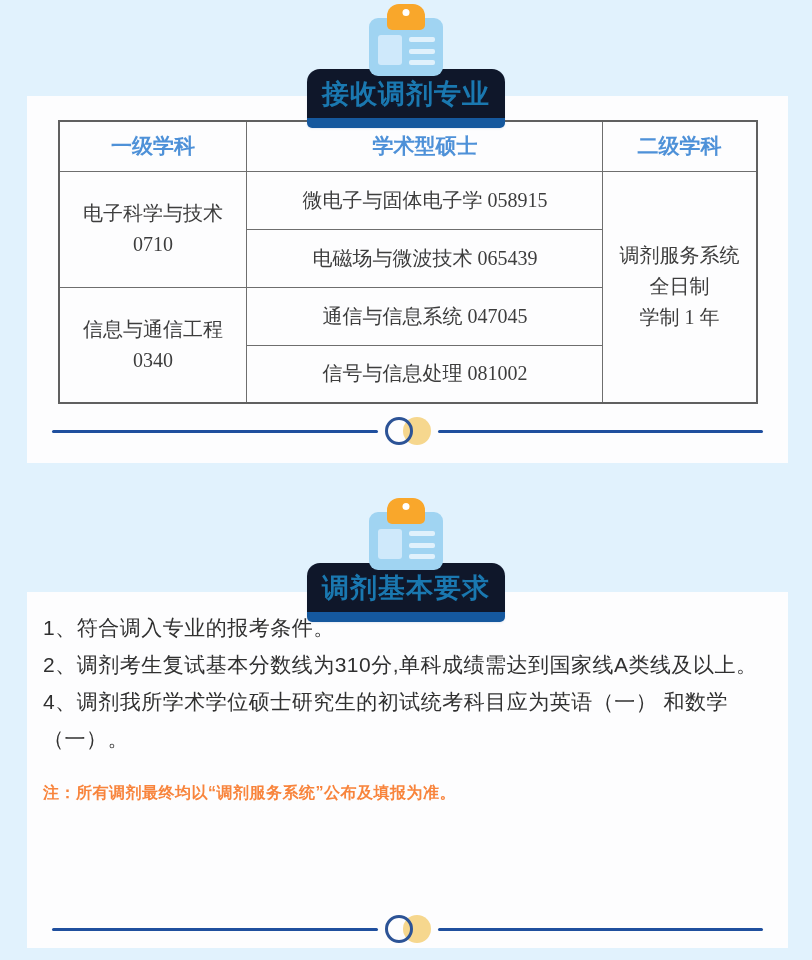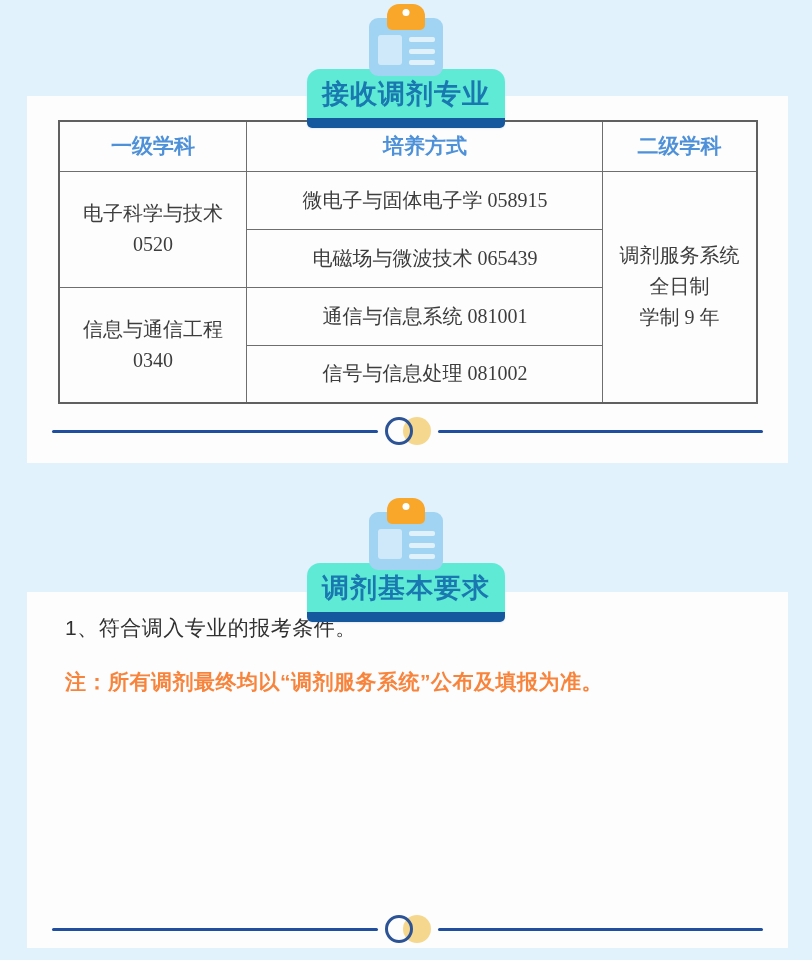--- a/index.html
+++ b/index.html
@@ -29,21 +29,21 @@
   .clip::after{content:"";position:absolute;left:50%;top:5px;transform:translateX(-50%);
         width:7px;height:7px;border-radius:50%;background:#ffffff;}
   .board{position:absolute;left:50%;top:14px;transform:translateX(-50%);
         width:74px;height:58px;background:var(--board-blue);border-radius:9px;
         display:flex;gap:7px;padding:17px 8px 9px 9px;}
   .board .photo{width:24px;height:30px;background:#cfe9fb;border-radius:3px;flex:none;}
   .board .lines{flex:1;display:flex;flex-direction:column;justify-content:space-between;padding:2px 0;}
   .board .lines i{display:block;height:5px;border-radius:2px;background:#e0f1fc;}
   .badge-box{border-radius:13px 13px 5px 5px;overflow:hidden;
         box-shadow:0 1px 2px rgba(30,80,160,0.10);}
-  .badge-label{background:#5eead4;padding:7px 15px 6px;
+  .badge-label{background:#0f172a;padding:7px 15px 6px;
         font-size:27px;font-weight:bold;letter-spacing:1px;color:var(--badge-title);}
   .badge-bar{height:10px;background:var(--badge-bar);}
 
   
   table.majors{width:700px;margin:24px auto 0;border-collapse:collapse;table-layout:fixed;
         border:2px solid #606060;
         font-family:"Liberation Serif","DejaVu Serif",serif;color:#3d3d3d;}
   table.majors th,table.majors td{border:1px solid #6e6e6e;text-align:center;vertical-align:middle;}
   table.majors th{height:50px;font-size:21px;font-weight:bold;color:var(--th-blue);}
   table.majors td{height:58px;font-size:20px;line-height:1.55;}
@@ -53,23 +53,23 @@
   .card1 .divider{top:320px;}
   .card2 .divider{top:322px;}
   .divider .line{flex:1;height:3px;border-radius:2px;background:var(--navy);}
   .orn{position:relative;width:46px;height:30px;margin:0 7px;flex:none;}
   .orn .gold{position:absolute;right:0;top:1px;width:28px;height:28px;border-radius:50%;
         background:var(--gold);}
   .orn .ring{position:absolute;left:0;top:1px;width:28px;height:28px;border-radius:50%;
         border:3px solid var(--ring);background:transparent;}
 
   
-  .req-wrap{padding:17px 38px 0;}
+  .req-wrap{padding:17px 16px 0;}
   .req-item{font-size:21px;line-height:37px;color:#303030;letter-spacing:0.5px;}
-  .note{margin-top:21px;font-size:21px;line-height:30px;font-weight:bold;
+  .note{margin-top:21px;font-size:16px;line-height:30px;font-weight:bold;
         color:var(--orange);letter-spacing:0.5px;}
 </style>
 </head>
 <body>
 
 <div class="badge badge-1">
   <div class="clipboard">
     <div class="clip"></div>
     <div class="board">
       <div class="photo"></div>
@@ -89,46 +89,46 @@
 <div class="card card1">
   <table class="majors">
     <colgroup>
         <col style="width:27%">
         <col style="width:51%">
         <col style="width:22%">
       </colgroup>
     <thead>
       <tr>
         <th>一级学科</th>
-        <th>培养方式</th>
+        <th>学术型硕士</th>
         <th>二级学科</th>
       </tr>
     </thead>
     <tbody>
       <tr>
         <td rowspan="2">
           <span>电子科学与技术</span><br>
-          <span>0520</span>
+          <span>0710</span>
         </td>
         <td>微电子与固体电子学 058915</td>
         <td rowspan="4">
           <span style="display:block">调剂服务系统</span>
           <span style="display:block">全日制</span>
-          <span style="display:block">学制 9 年</span>
+          <span style="display:block">学制 1 年</span>
         </td>
       </tr>
       <tr>
         <td>电磁场与微波技术 065439</td>
       </tr>
       <tr>
         <td rowspan="2">
           <span>信息与通信工程</span><br>
           <span>0340</span>
         </td>
-        <td>通信与信息系统 081001</td>
+        <td>通信与信息系统 047045</td>
       </tr>
       <tr>
         <td>信号与信息处理 081002</td>
       </tr>
     </tbody>
   </table>
 
   <div class="divider">
     <span class="line"></span>
     <span class="orn">
@@ -153,20 +153,22 @@
   </div>
   <div class="badge-box">
     <div class="badge-label">调剂基本要求</div>
     <div class="badge-bar"></div>
   </div>
 </div>
 
 <div class="card card2">
   <div class="req-wrap">
     <p class="req-item">1、符合调入专业的报考条件。</p>
+    <p class="req-item">2、调剂考生复试基本分数线为310分,单科成绩需达到国家线A类线及以上。</p>
+    <p class="req-item">4、调剂我所学术学位硕士研究生的初试统考科目应为英语（一） 和数学（一）。</p>
     <p class="note">注：所有调剂最终均以“调剂服务系统”公布及填报为准。</p>
   </div>
 
   <div class="divider">
     <span class="line"></span>
     <span class="orn">
       <span class="gold"></span>
       <span class="ring"></span>
     </span>
     <span class="line"></span>

